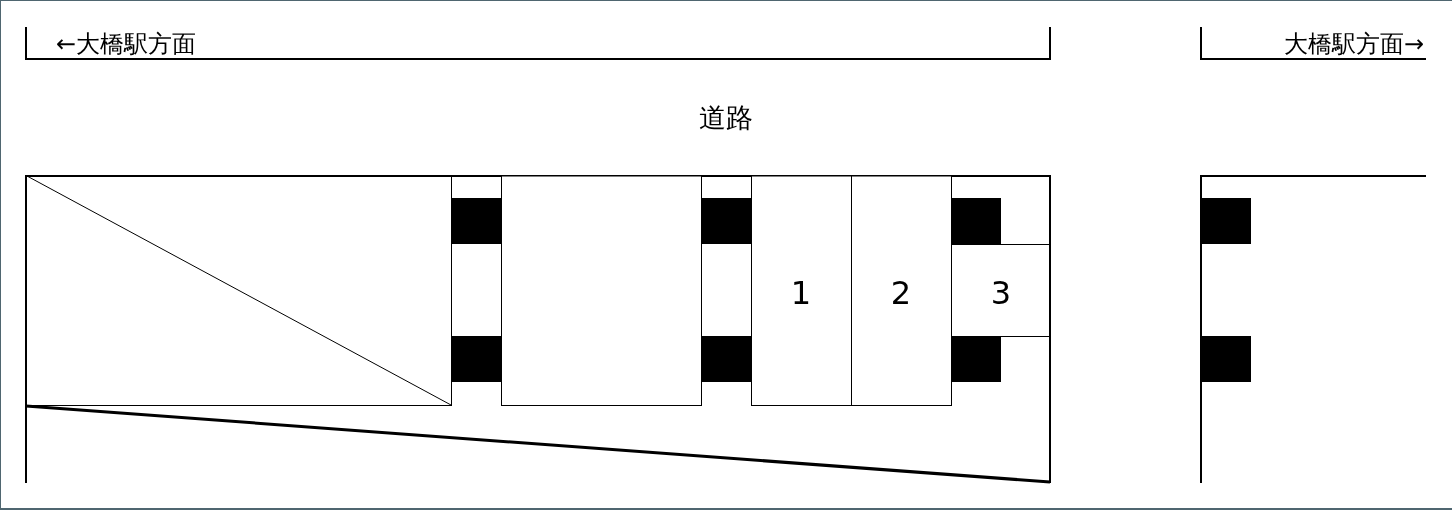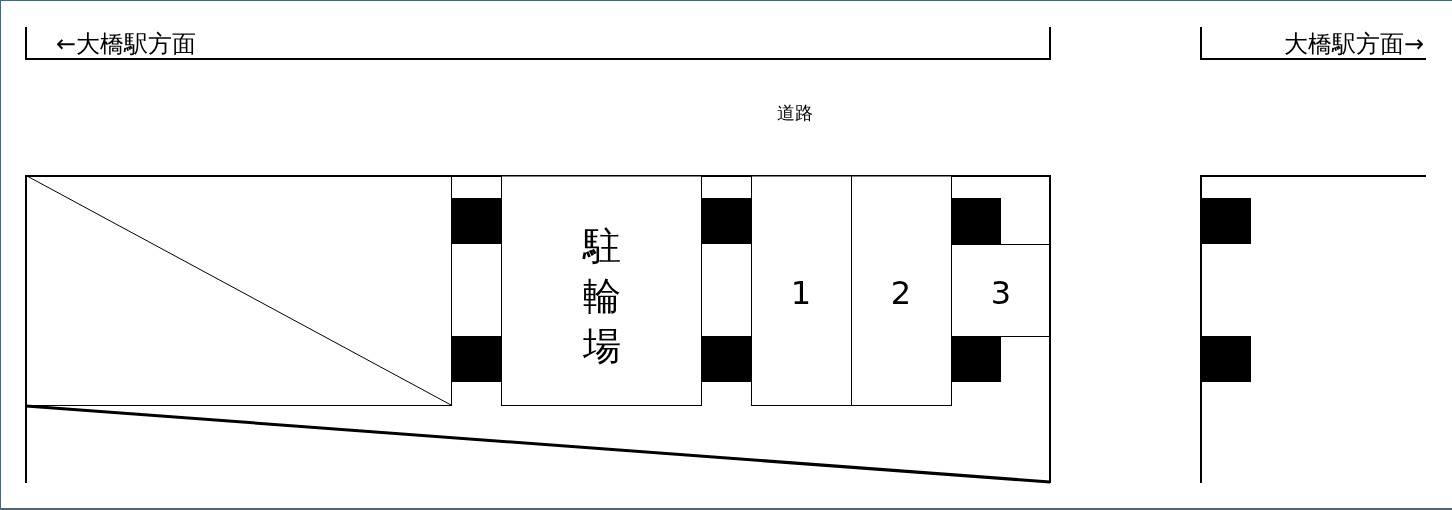--- a/index.html
+++ b/index.html
@@ -17,21 +17,21 @@
     .lbl {
       position: absolute;
       font-family: "DejaVu Sans", sans-serif;
       color: #000;
       white-space: nowrap;
       line-height: 1;
     }
     .dir { font-size: 24px; top: 31px; }
     #dir-left { left: 55px; }
     #dir-right { right: 28px; }
-    #road { font-size: 18px; left: 776px; top: 103px; text-align: right; }
+    #road { font-size: 27px; left: 698px; top: 103px; text-align: right; }
     #bike {
       font-size: 38px; left: 581px; top: 220px;
       line-height: 50px; width: 40px; text-align: center; white-space: normal;
     }
     .num { font-size: 32px; top: 276px; width: 40px; text-align: center; }
     #num1 { left: 780px; }
     #num2 { left: 880px; }
     #num3 { left: 980px; }
   </style>
 </head>
@@ -84,17 +84,16 @@
 
     <g stroke="#000" stroke-width="2" fill="none">
       <line x1="1199" y1="175" x2="1425" y2="175"></line>
       <line x1="1200" y1="174" x2="1200" y2="482"></line>
     </g>
   </svg>
 
   <div id="dir-left" class="lbl dir">←大橋駅方面</div>
   <div id="dir-right" class="lbl dir">大橋駅方面→</div>
   <div id="road" class="lbl">道路</div>
-  <div id="bike" class="lbl">駐輪場</div>
   <div id="num1" class="lbl num">1</div>
   <div id="num2" class="lbl num">2</div>
   <div id="num3" class="lbl num">3</div>
 </div>
 
 </body></html>

